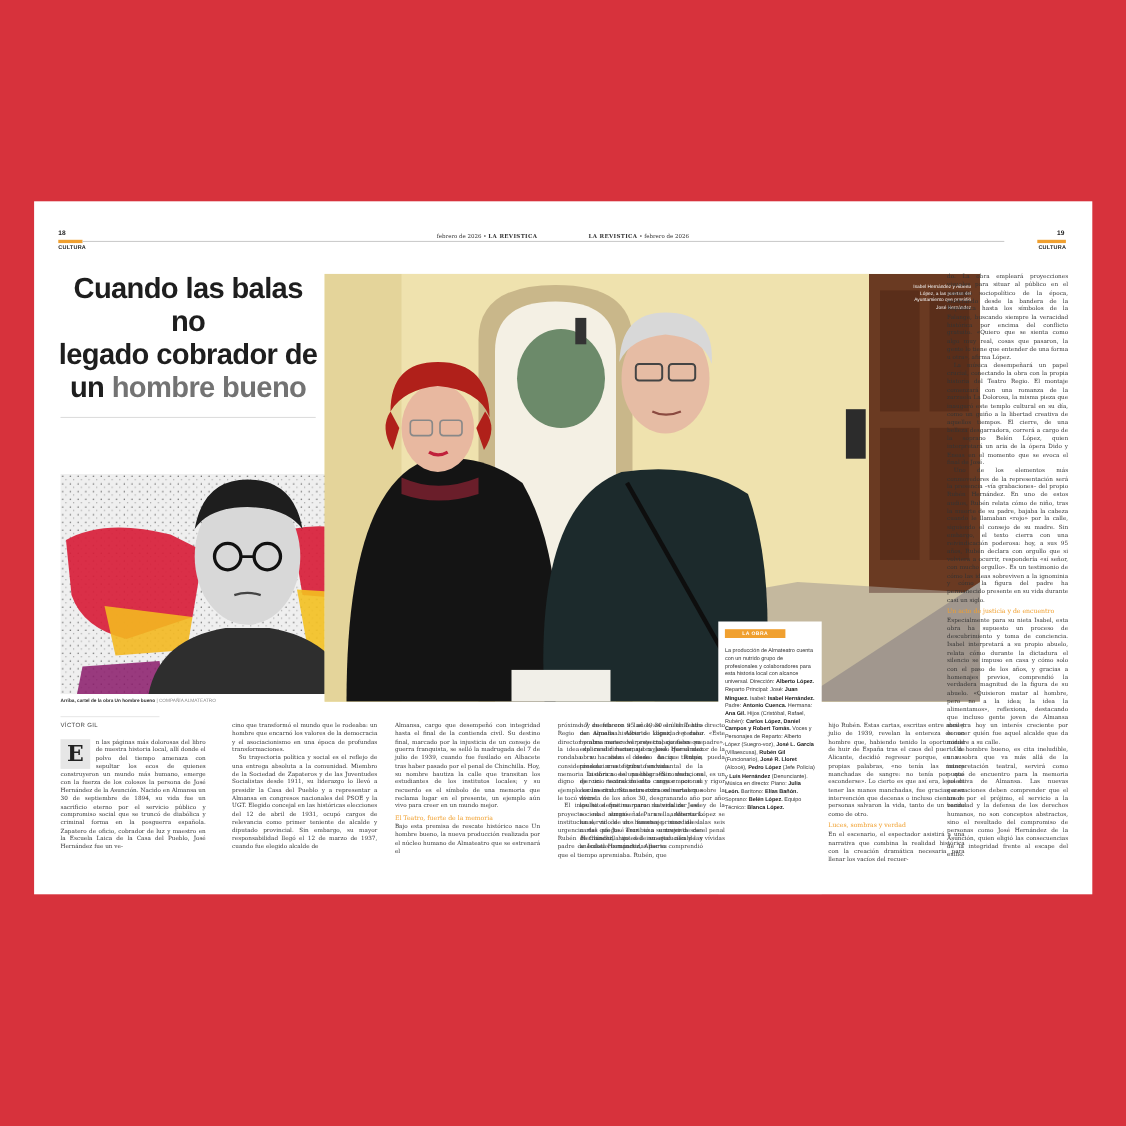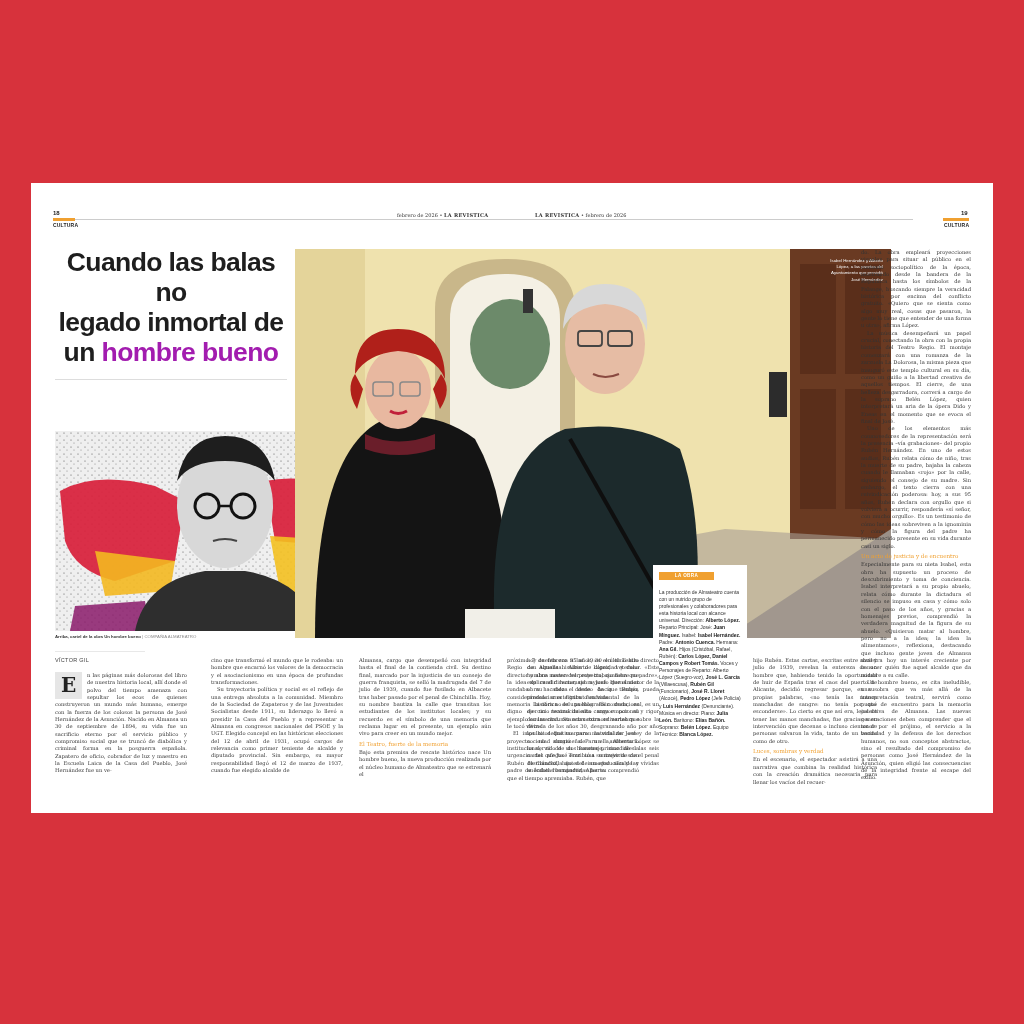--- a/index.html
+++ b/index.html
@@ -7,21 +7,21 @@
   .spread { position:absolute; left:31px; top:183px; width:962px; height:630px; background:#fff; overflow:hidden; }
   .abs { position:absolute; }
   .sans { font-family:"Liberation Sans", sans-serif; }
   .pagenum { font-size:6px; font-weight:bold; color:#222; }
   .orangebar { height:3px; background:#f0a030; }
   .section { font-size:5px; font-weight:bold; color:#222; letter-spacing:0.2px; }
   .rule { height:1px; background:#ccc; }
   .runhead { font-size:5px; color:#333; white-space:nowrap; }
   .runhead b { font-family:"DejaVu Serif", serif; font-weight:bold; letter-spacing:0.3px; }
   .headline { font-family:"Liberation Sans", sans-serif; font-weight:bold; color:#1e1e1e; font-size:26.5px; line-height:30px; text-align:center; letter-spacing:-0.6px; }
-  .headline .accent { color:#a21caf; }
+  .headline .accent { color:#737373; }
   .dek { font-family:"Liberation Sans", sans-serif; font-size:7.6px; line-height:10px; color:#888; text-align:center; letter-spacing:0.2px; }
   .col { font-size:5.2px; line-height:7.35px; color:#333; text-align:justify; }
   .col p { margin:0; text-indent:6px; }
   .col p.noindent { text-indent:0; }
   .col h4 { margin:3px 0 1px 0; font-size:5.6px; font-weight:normal; color:#f0a030; }
   .byline { font-family:"Liberation Sans", sans-serif; font-size:5.5px; color:#444; letter-spacing:0.3px; }
   .dropcap { float:left; width:27px; height:27px; background:#e6e6e6; margin:0 5px 2px 0; display:flex; align-items:center; justify-content:center; font-size:20px; font-weight:bold; color:#222; }
   .caption { font-family:"Liberation Sans", sans-serif; font-size:4.3px; color:#333; white-space:nowrap; }
   .caption .credit { color:#888; }
   .photo-caption { font-family:"Liberation Sans", sans-serif; font-size:4.4px; line-height:6.2px; color:#f4f4f4; text-align:right; }
@@ -49,21 +49,21 @@
     <b>LA REVISTICA</b>
     <span>•</span>
     <span>febrero de 2026</span>
   </div>
   <div class="abs pagenum sans" style="left:930px;top:27px;">19</div>
   <div class="abs orangebar" style="left:912px;top:35px;width:26px;"></div>
   <div class="abs section sans" style="left:913px;top:39px;">CULTURA</div>
 
   <div class="abs headline" style="left:20px;top:64px;width:240px;">
     <div>Cuando las balas no</div>
-    <div>legado inmortal de</div>
+    <div>legado cobrador de</div>
     <div><span>un </span><span class="accent">hombre bueno</span></div>
   </div>
   <div class="abs rule" style="left:24px;top:196px;width:232px;background:#ddd;"></div>
 
   <div class="abs" style="left:24px;top:248px;width:330px;height:200px;overflow:hidden;background:#f2f2f2;">
     <svg width="330" height="200" viewBox="0 0 330 200">
       <defs>
         <pattern id="speck" width="7" height="7" patternUnits="userSpaceOnUse">
           <rect width="7" height="7" fill="#efefef"></rect>
           <circle cx="2" cy="2" r="0.6" fill="#555"></circle>

